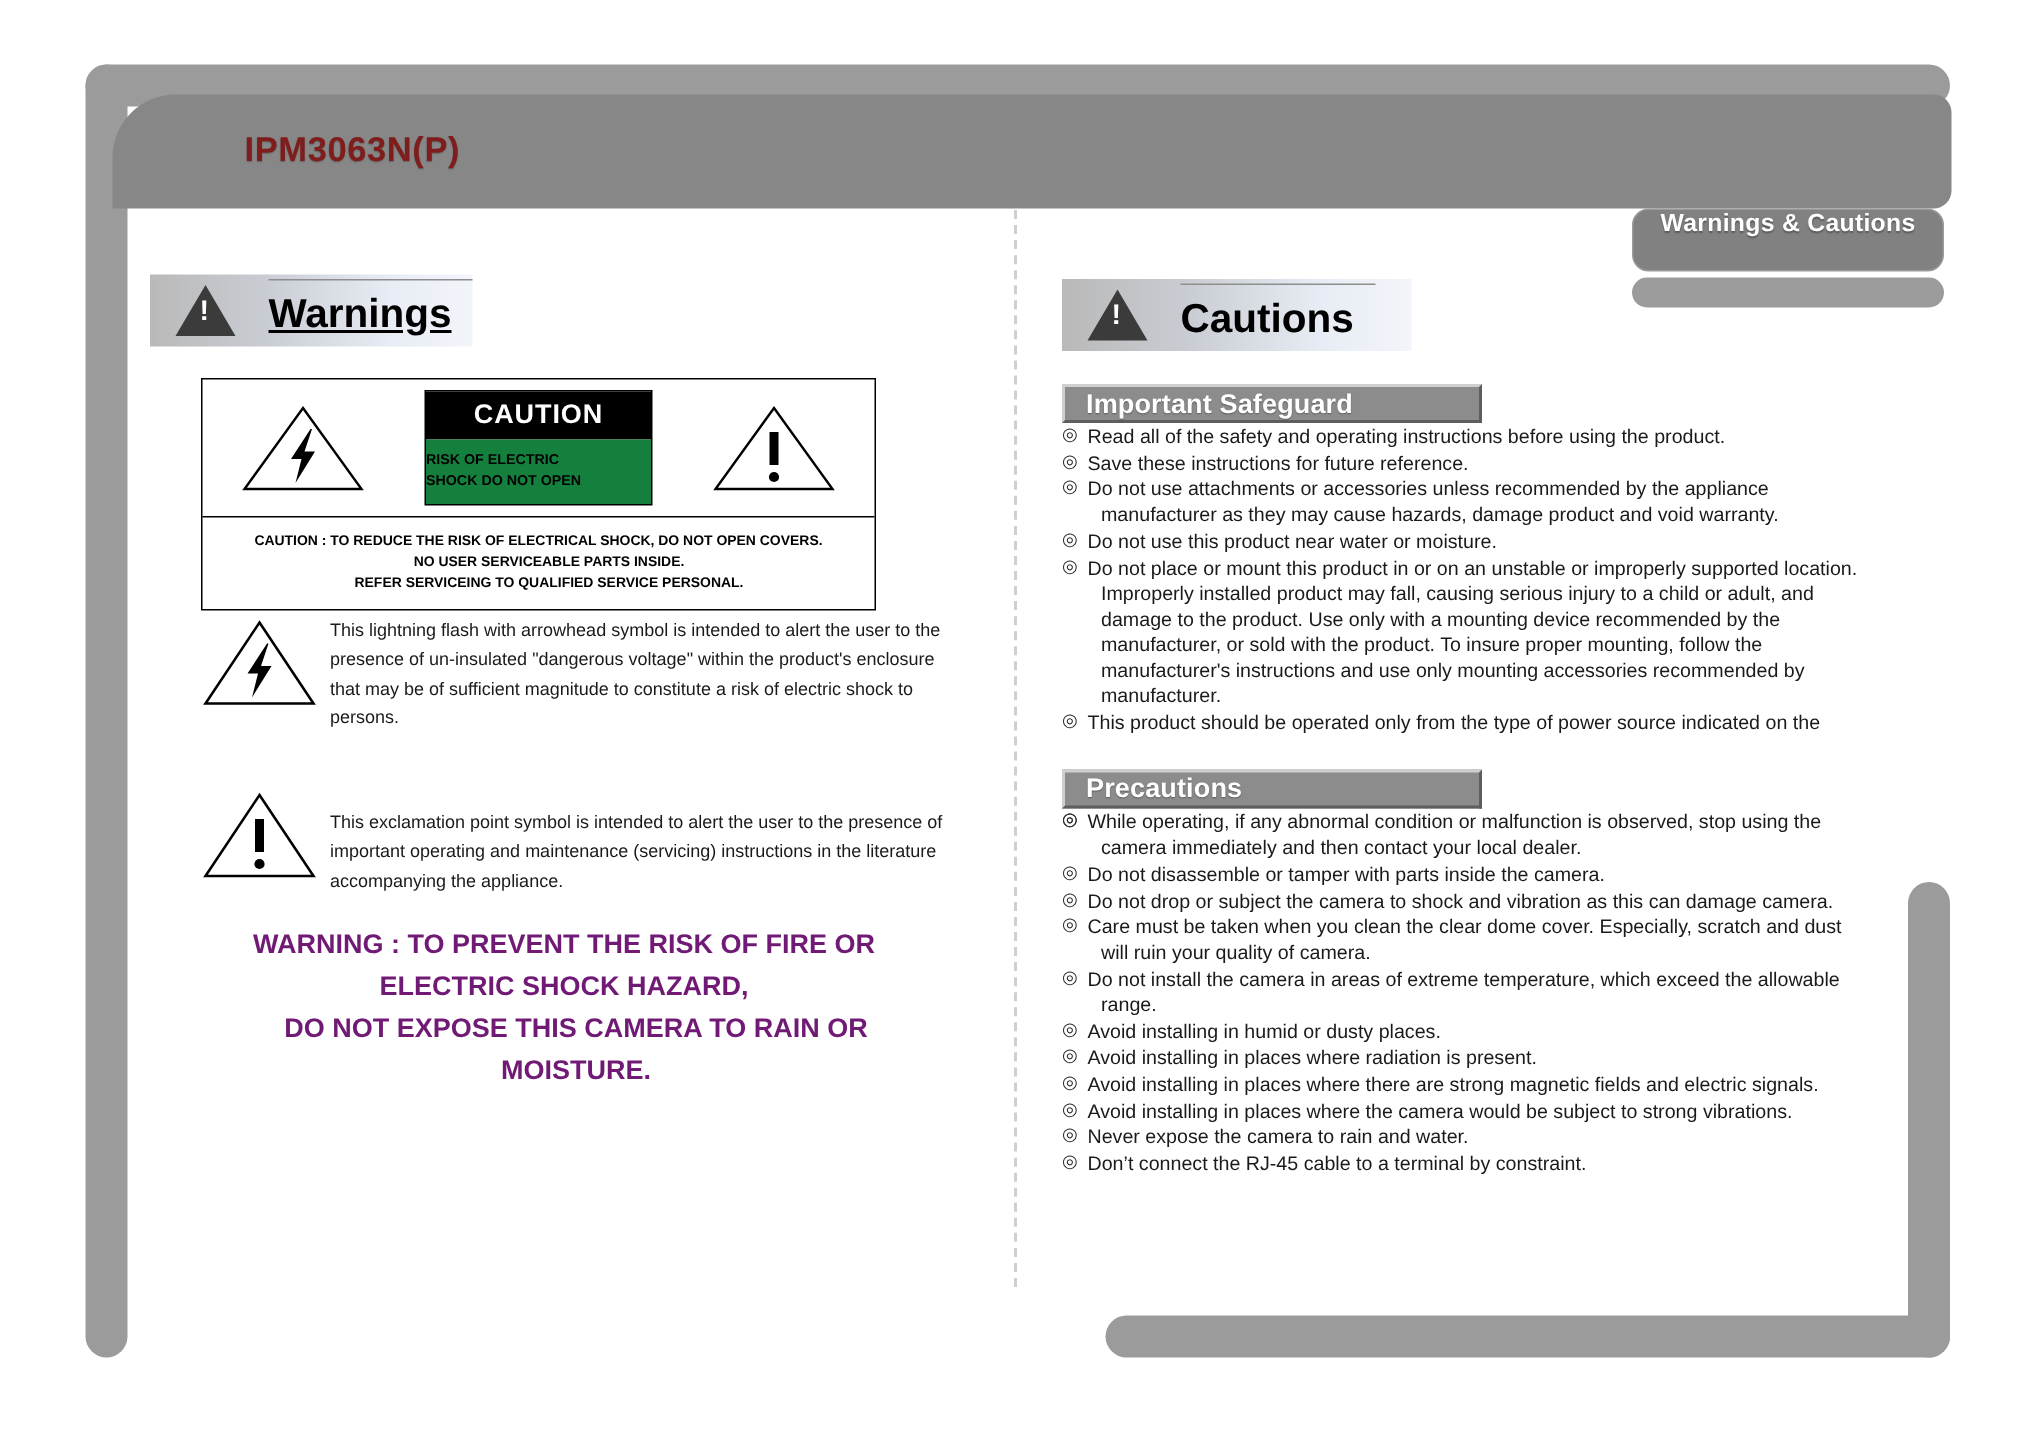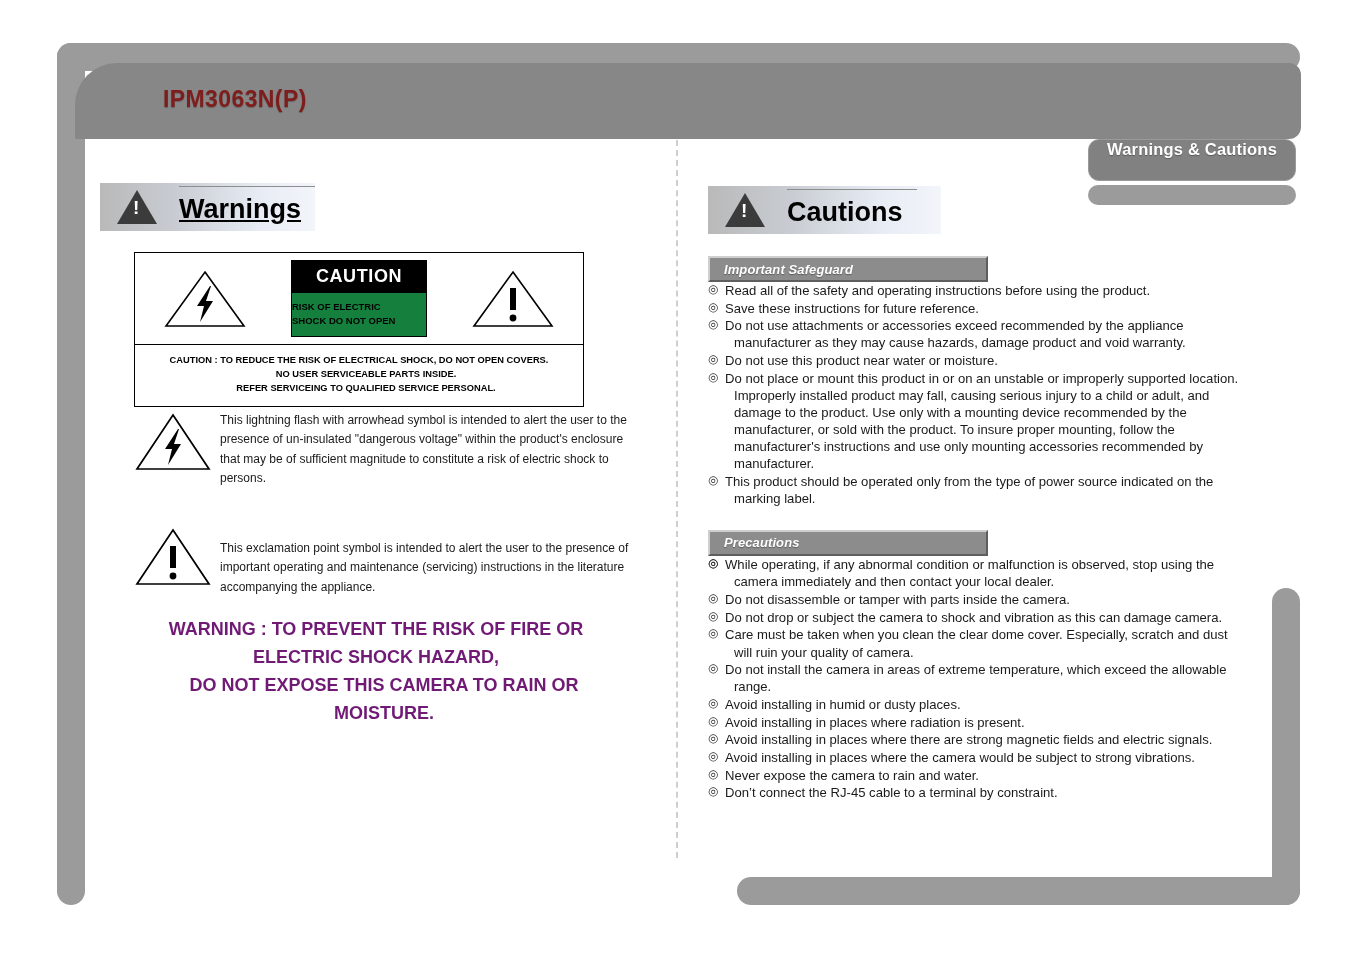--- a/index.html
+++ b/index.html
@@ -159,21 +159,21 @@
     height: 92px;
     border-bottom: 1.5px solid #000;
     padding: 0 6px;
   }
   .cb-tri {
     width: 84px; height: 62px;
     position: relative;
   }
   .cb-tri svg { display: block; }
   .cb-center {
-    width: 136px;
+    width: 152px;
     border: 1.5px solid #000;
   }
   .cb-center-top {
     background: #000; color: #fff;
     text-align: center;
     font-size: 18px; font-weight: bold;
     letter-spacing: 0.6px;
     padding: 5px 0 6px;
   }
   .cb-center-bot {
@@ -234,25 +234,24 @@
     background: #8c8c8c;
     border-top: 2px solid #cfcfcf;
     border-left: 2px solid #cfcfcf;
     border-right: 2px solid #5e5e5e;
     border-bottom: 2px solid #5e5e5e;
     display: flex; align-items: center;
     padding-left: 14px;
   }
   .sub-head span {
     color: #ffffff;
-    font-size: 13px;
+    font-size: 18px;
     font-weight: bold;
     letter-spacing: 0.1px;
     text-shadow: 0 1px 1px rgba(0,0,0,0.35);
-    font-style: italic;
   }
 
   
   ul.bullets {
     list-style: none;
     margin: 0; padding: 0;
   }
   ul.bullets li {
     position: relative;
     padding-left: 17px;
@@ -369,24 +368,24 @@
     <div class="bt-text">Cautions</div>
   </div>
 
   <div class="gap"></div>
   <div class="sub-head">
     <span>Important Safeguard</span>
   </div>
   <ul class="bullets list-block" id="list-safeguard">
       <li><span class="bul">◎</span><span>Read all of the safety and operating instructions before using the product.</span></li>
       <li><span class="bul">◎</span><span>Save these instructions for future reference.</span></li>
-      <li><span class="bul">◎</span><span>Do not use attachments or accessories exceed recommended by the appliance</span><span class="cont">manufacturer as they may cause hazards, damage product and void warranty.</span></li>
+      <li><span class="bul">◎</span><span>Do not use attachments or accessories unless recommended by the appliance</span><span class="cont">manufacturer as they may cause hazards, damage product and void warranty.</span></li>
       <li><span class="bul">◎</span><span>Do not use this product near water or moisture.</span></li>
       <li><span class="bul">◎</span><span>Do not place or mount this product in or on an unstable or improperly supported location.</span><span class="cont">Improperly installed product may fall, causing serious injury to a child or adult, and damage to the product. Use only with a mounting device recommended by the manufacturer, or sold with the product. To insure proper mounting, follow the manufacturer's instructions and use only mounting accessories recommended by manufacturer.</span></li>
-      <li><span class="bul">◎</span><span>This product should be operated only from the type of power source indicated on the</span><span class="cont">marking label.</span></li>
+      <li><span class="bul">◎</span><span>This product should be operated only from the type of power source indicated on the</span></li>
     </ul>
 
   <div class="gap"></div>
   <div class="sub-head">
     <span>Precautions</span>
   </div>
   <ul class="bullets list-block" id="list-precautions">
       <li><span class="bul">◎</span></li>
       <li><span class="bul">◎</span><span>While operating, if any abnormal condition or malfunction is observed, stop using the</span><span class="cont">camera immediately and then contact your local dealer.</span></li>
       <li><span class="bul">◎</span><span>Do not disassemble or tamper with parts inside the camera.</span></li>

